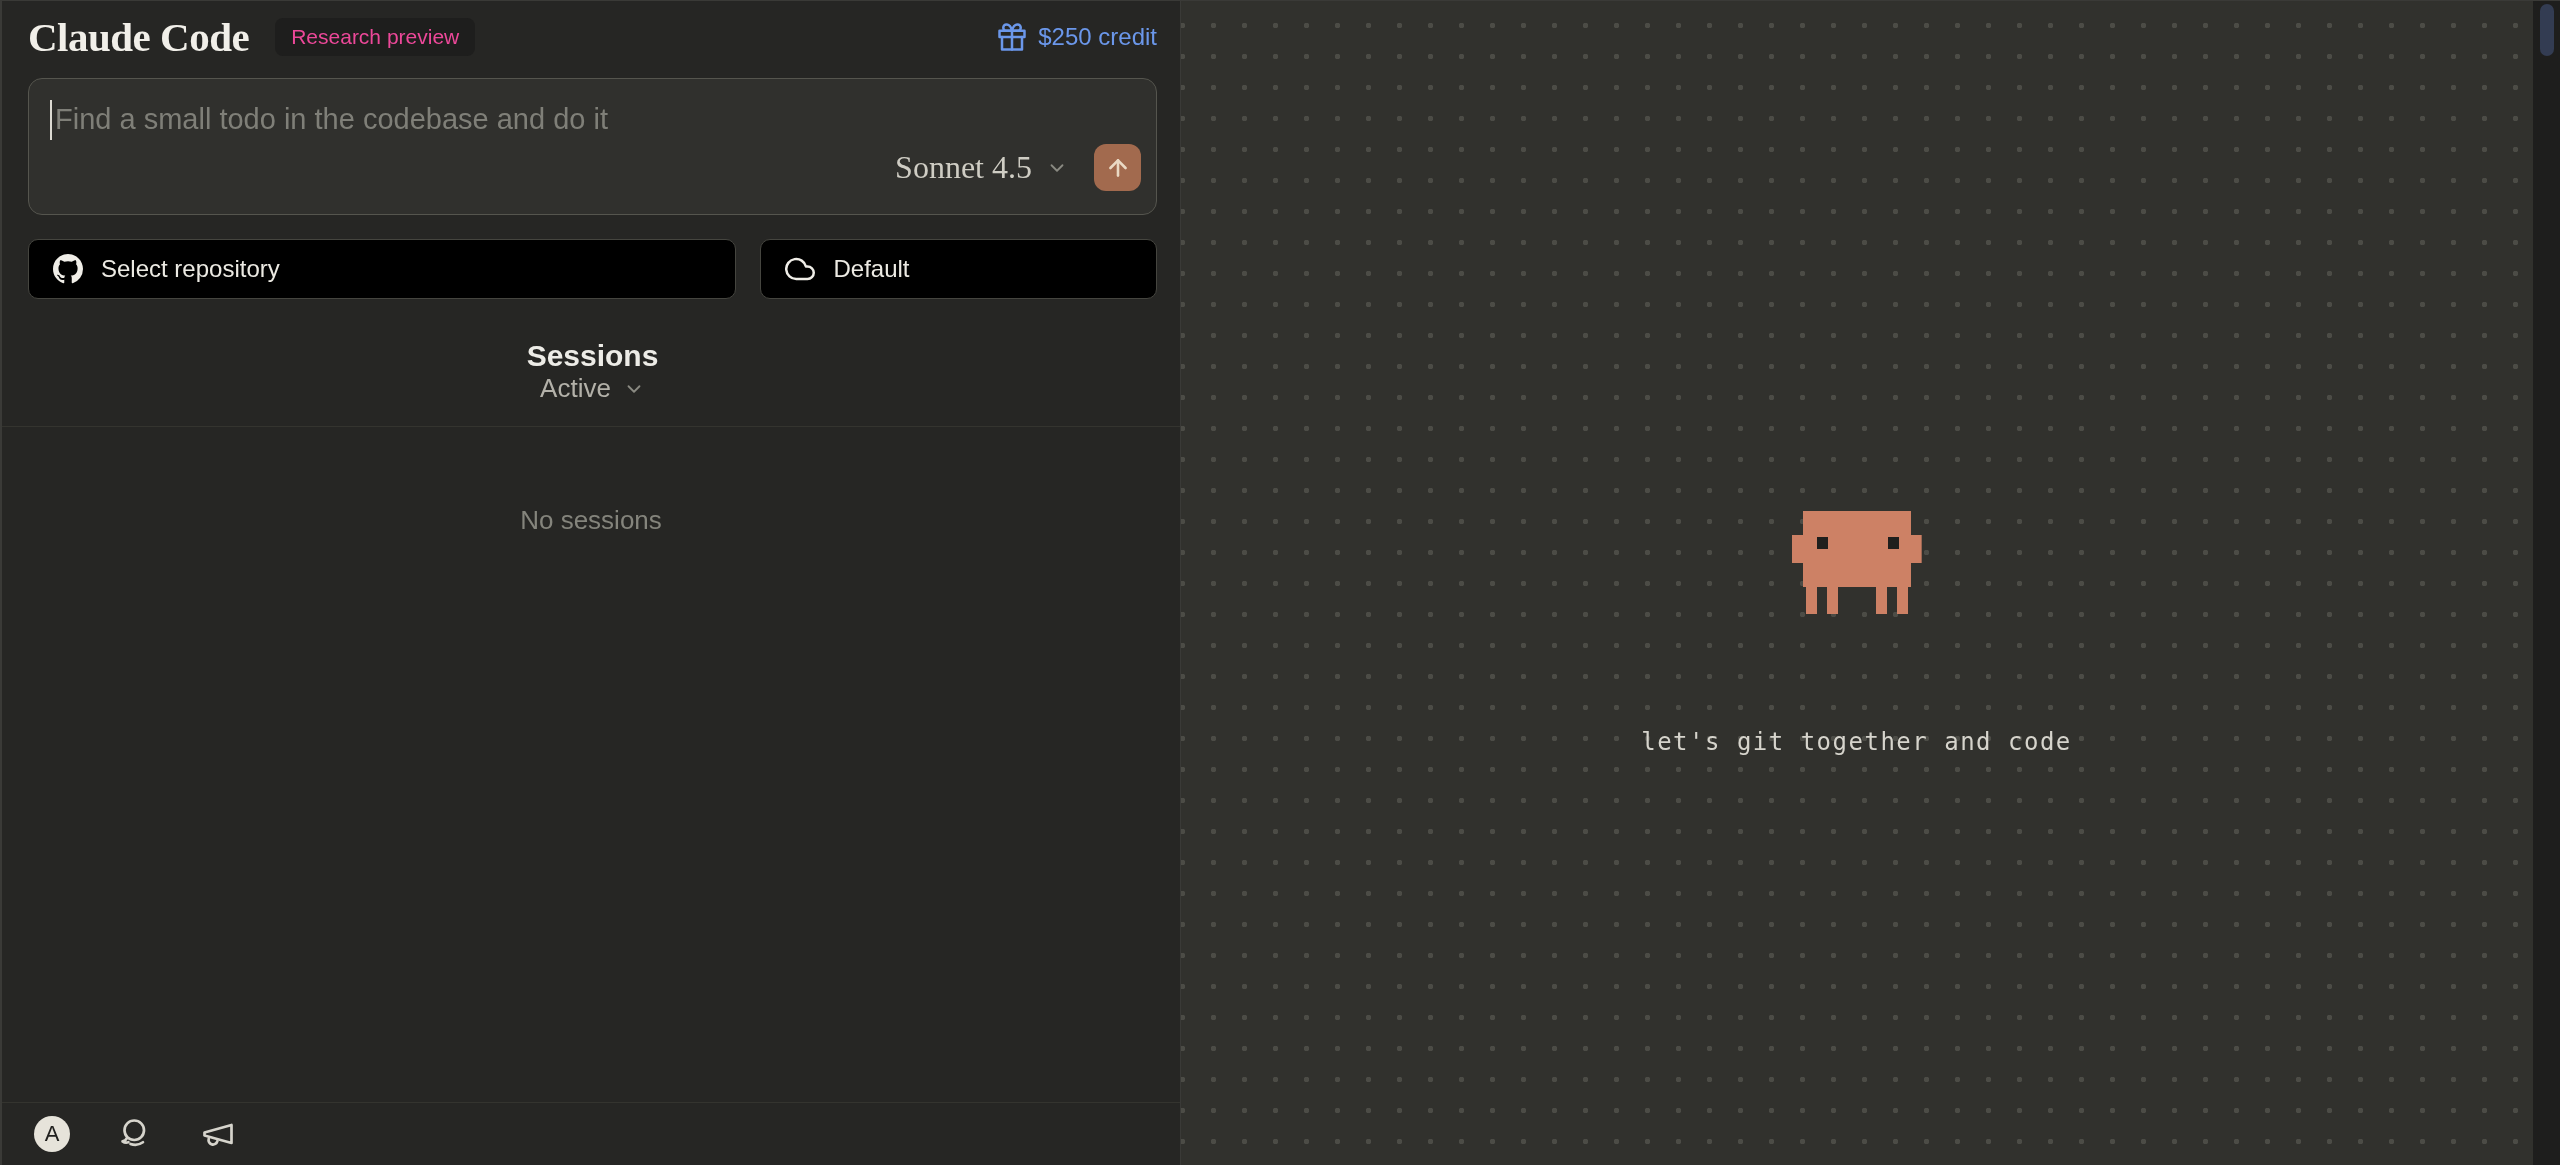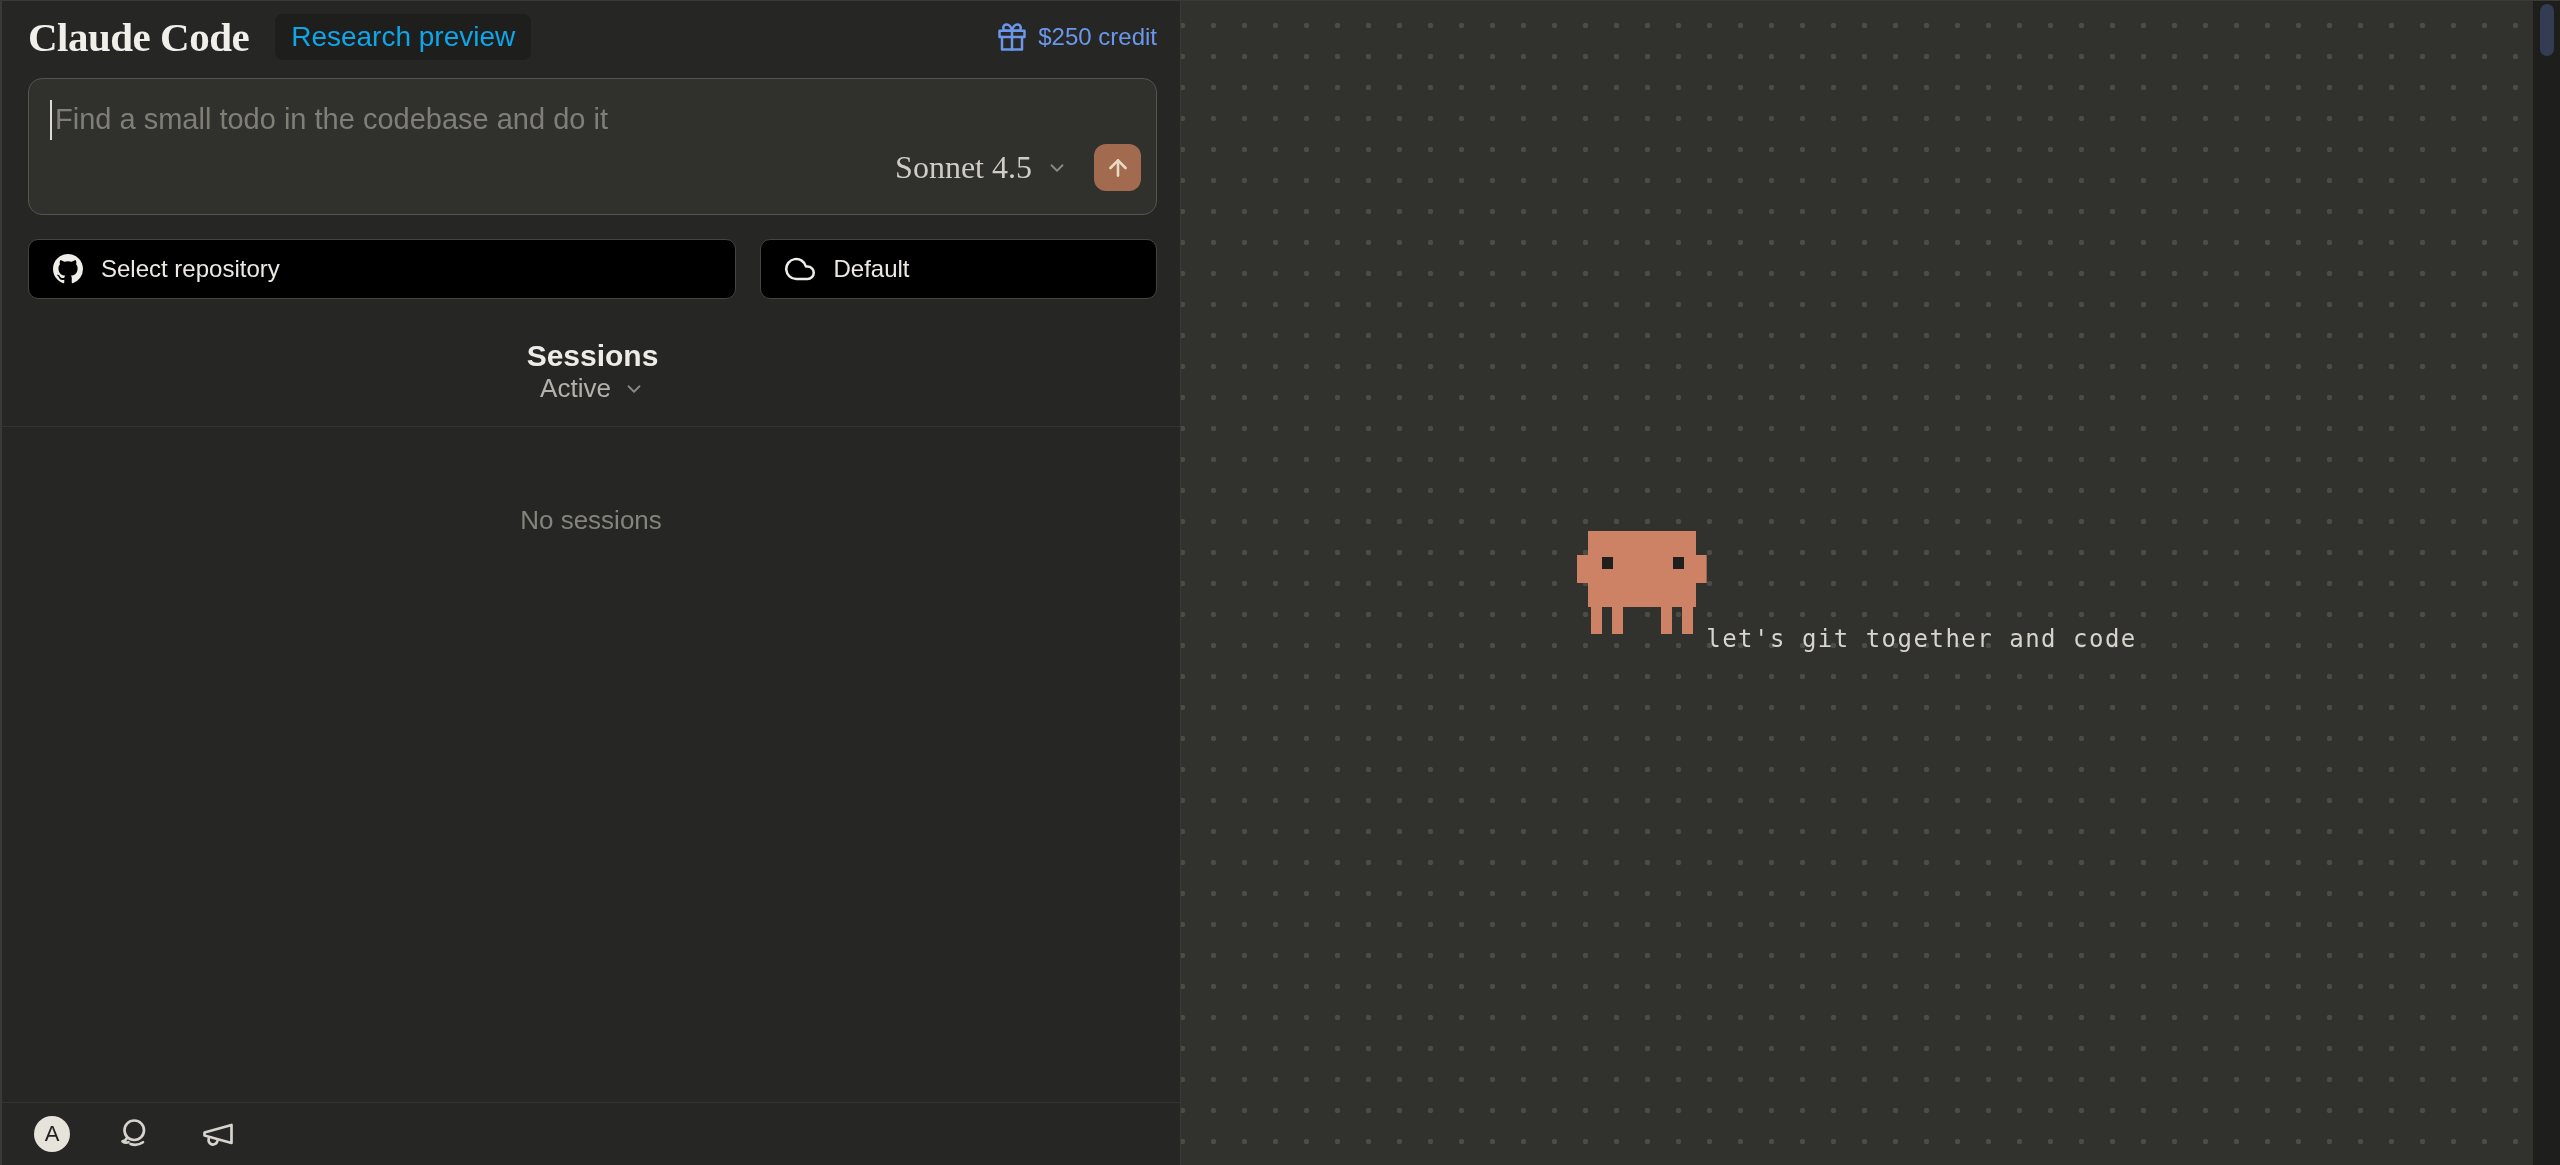--- a/index.html
+++ b/index.html
@@ -14,22 +14,22 @@
     background:#262624; border-right:1px solid #3a3a37; border-left:2px solid #3a3a37;
     display:flex; flex-direction:column;
   }
 
   .header { display:flex; align-items:center; padding:12px 23px 0 26px; }
   .logo {
     font-family:"Liberation Serif","DejaVu Serif",serif;
     font-size:41px; font-weight:600; color:#f1efe9; letter-spacing:-0.5px;
   }
   .badge {
-    margin-left:26px; background:#1e1e1d; color:#0ea5e9;
-    font-size:28px; padding:7px 16px; border-radius:8px; white-space:nowrap;
+    margin-left:26px; background:#1e1e1d; color:#ec4899;
+    font-size:21px; padding:7px 16px; border-radius:8px; white-space:nowrap;
   }
   .credit {
     margin-left:auto; color:#6b97ea; font-size:24px;
     display:flex; align-items:center; gap:11px; cursor:pointer; background:none; border:none;
     font-family:inherit;
   }
   .credit svg { width:30px; height:30px; stroke:#6b97ea; fill:none; stroke-width:2; }
 
   .composer {
     position:relative; margin:17px 23px 0 26px; height:137px;
@@ -84,21 +84,21 @@
   
   .right {
     flex:1; position:relative; height:100%;
     background-color:#31312d;
     background-image:radial-gradient(circle,#4c4c46 2.6px,transparent 3px);
     background-size:31px 31px; background-position:17px 9px;
   }
   .hero {
     position:absolute; left:calc(50% - 14px); top:510px;
     transform:translateX(-50%);
-    display:flex; flex-direction:row; align-items:center;
+    display:flex; flex-direction:column; align-items:center;
   }
   .mascot { display:block; }
   .tagline {
     margin-top:114px; white-space:nowrap;
     font-family:"DejaVu Sans Mono","Liberation Mono",monospace;
     font-size:24px; letter-spacing:1.5px; color:#d6d4cc;
   }
   .scrollbar { position:absolute; top:0; right:0; bottom:0; width:27px; background:#1e1e1d; }
   .scroll-thumb { position:absolute; top:3px; right:6px; width:14px; height:52px; border-radius:7px; background:#333c52; }
 </style>

